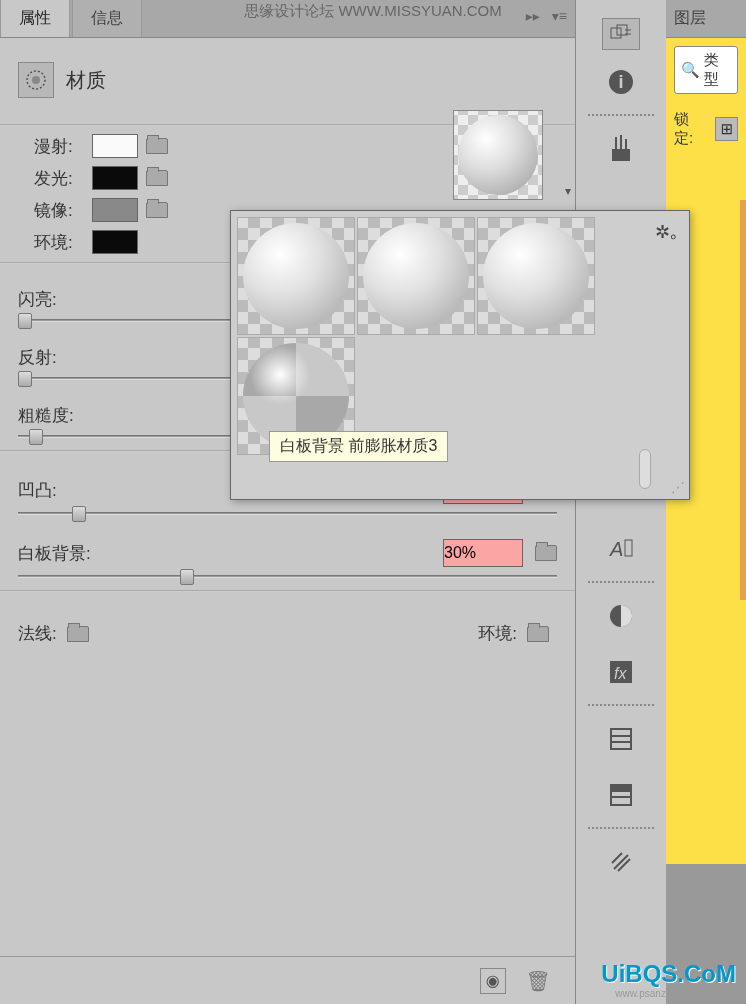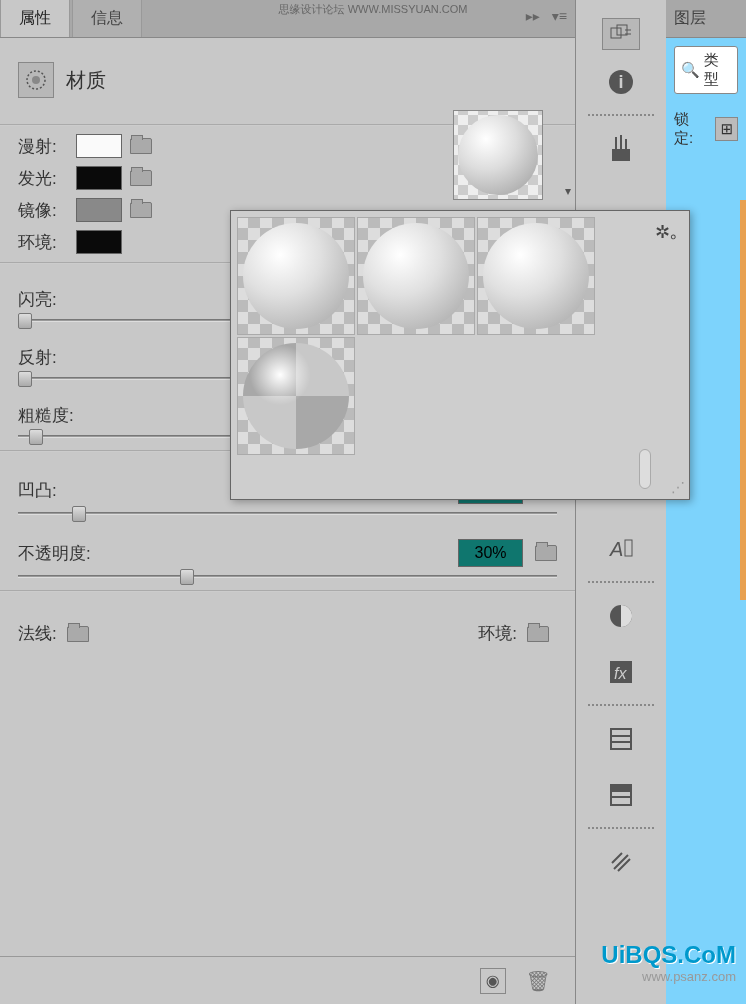--- a/index.html
+++ b/index.html
@@ -1,57 +1,57 @@
 <!DOCTYPE html>
 <html><head>
 <meta charset="utf-8">
 <style>
 * { box-sizing: border-box; margin: 0; padding: 0; font-family: "Microsoft YaHei", sans-serif; }
 body { background: #999; width: 746px; height: 1004px; overflow: hidden; position: relative; }
 
-.watermark-top { position: absolute; top: 2px; left: 50%; transform: translateX(-50%); color: #666; font-size: 11px; z-index: 100; }
-.watermark-br { position: absolute; bottom: 20px; right: 10px; z-index: 100; text-align: right; }
+.watermark-top { position: absolute; top: 2px; left: 50%; transform: translateX(-50%); color: #666; font-size: 15px; z-index: 100; }
+.watermark-br { position: absolute; bottom: 5px; right: 10px; z-index: 100; }
 .watermark-br .logo { font-size: 24px; font-weight: bold; color: #0099cc; text-shadow: 1px 1px 0 #fff; }
-.watermark-br .url { font-size: 13px; color: #999; }
+.watermark-br .url { font-size: 10px; color: #999; margin-left: 14px; }
 
 .main-panel { position: absolute; left: 0; top: 0; width: 576px; height: 1004px; background: #c8c8c8; border-right: 1px solid #888; }
 .side-panel { position: absolute; left: 576px; top: 0; width: 90px; height: 1004px; background: #c8c8c8; }
-.layer-panel { position: absolute; left: 666px; top: 0; width: 80px; height: 1004px; background: #7dd3fc; }
+.layer-panel { position: absolute; left: 666px; top: 0; width: 80px; height: 864px; background: #fde047; }
 
 
 .tab-bar { display: flex; height: 38px; background: #a8a8a8; border-bottom: 1px solid #888; align-items: flex-end; position: relative; }
 .tab { padding: 8px 18px; font-size: 16px; color: #444; cursor: pointer; background: #b0b0b0; border: 1px solid #999; border-bottom: none; margin-right: 2px; }
 .tab.active { background: #c8c8c8; color: #222; }
 .tab-icons { position: absolute; right: 8px; top: 8px; display: flex; gap: 12px; color: #666; font-size: 14px; }
 
 .panel-body { padding: 12px 18px; }
 .panel-header { display: flex; align-items: center; gap: 12px; padding: 12px 0 18px 0; }
 .panel-header .icon-box { width: 36px; height: 36px; background: #b8b8b8; border: 1px solid #888; display: flex; align-items: center; justify-content: center; }
 .panel-header .title { font-size: 20px; color: #333; }
 
 .divider { height: 2px; background: linear-gradient(#999, #ddd); margin: 8px -18px; }
 
-.color-row { display: flex; align-items: center; gap: 8px; margin: 8px 0; }
+.color-row { display: flex; align-items: center; gap: 8px; margin: 8px 16px; }
 .color-row .label { width: 50px; font-size: 17px; color: #333; }
 .color-swatch { width: 46px; height: 24px; border: 1px solid #666; }
 .folder-icon { width: 22px; height: 16px; background: #aaa; border: 1px solid #777; border-radius: 2px 2px 0 0; position: relative; cursor: pointer; }
 .folder-icon::before { content: ''; position: absolute; top: -4px; left: 0; width: 10px; height: 4px; background: #aaa; border: 1px solid #777; border-bottom: none; }
 
 .thumb-preview { position: absolute; right: 18px; top: 110px; width: 104px; height: 90px; }
 .thumb-ball { width: 90px; height: 90px; background: repeating-conic-gradient(#ccc 0% 25%, #eee 0% 50%) 50% / 20px 20px; position: relative; border: 1px solid #888; }
 .thumb-ball::after { content: ''; position: absolute; inset: 4px; border-radius: 50%; background: radial-gradient(circle at 35% 30%, #fff, #ddd 40%, #bbb 70%, #999); }
 .thumb-arrow { position: absolute; right: -14px; bottom: 2px; font-size: 12px; color: #555; }
 
 .slider-row { margin: 24px 0 12px 0; }
 .slider-row .s-label { font-size: 17px; color: #333; margin-bottom: 6px; display: block; }
 .slider-with-input { display: flex; align-items: center; gap: 12px; }
 .slider-with-input .s-label { margin: 0; flex: 0 0 90px; }
 .slider-track { height: 3px; background: #999; border-top: 1px solid #777; border-bottom: 1px solid #ddd; position: relative; margin: 8px 0; flex: 1; }
 .slider-thumb { position: absolute; top: -7px; width: 14px; height: 16px; background: linear-gradient(#ddd, #aaa); border: 1px solid #777; border-radius: 2px; }
-.val-input { width: 65px; height: 28px; background: #0f766e; border: 1px solid #666; text-align: center; font-size: 16px; }
+.val-input { width: 80px; height: 28px; background: #fca5a5; border: 1px solid #666; font-size: 16px; }
 
 .bottom-row { display: flex; align-items: center; justify-content: space-between; margin-top: 30px; padding-right: 8px; }
 .bottom-label { display: flex; align-items: center; gap: 10px; font-size: 17px; color: #333; }
 
 .panel-footer { position: absolute; bottom: 0; left: 0; right: 0; height: 48px; border-top: 1px solid #999; display: flex; justify-content: flex-end; align-items: center; gap: 20px; padding-right: 24px; }
 .footer-btn { width: 26px; height: 26px; border: 1px solid #888; display: flex; align-items: center; justify-content: center; font-size: 16px; color: #555; }
 
 
 .popup { position: absolute; left: 230px; top: 210px; width: 460px; height: 290px; background: #cecece; border: 1px solid #666; box-shadow: 2px 2px 8px rgba(0,0,0,0.3); z-index: 50; }
 .popup-grid { display: flex; flex-wrap: wrap; padding: 6px; gap: 2px; width: 380px; }
@@ -165,21 +165,21 @@
         <input class="val-input" value="10%" style="">
         <div class="folder-icon"></div>
       </div>
       <div class="slider-track">
           <div class="slider-thumb" style="left:10%"></div>
         </div>
     </div>
 
     <div class="slider-row">
       <div class="slider-with-input">
-        <span class="s-label">不透明度:</span>
+        <span class="s-label">白板背景:</span>
         <div style="flex:1"></div>
         <input class="val-input" value="30%" style="">
         <div class="folder-icon"></div>
       </div>
       <div class="slider-track">
           <div class="slider-thumb" style="left:30%"></div>
         </div>
     </div>
 
 
@@ -204,20 +204,21 @@
 </div>
 
 <div class="popup">
   <div class="popup-gear">✲｡</div>
   <div class="popup-grid">
     <div class="popup-ball"></div>
     <div class="popup-ball"></div>
     <div class="popup-ball"></div>
     <div class="popup-ball checker"></div>
   </div>
+  <div class="tooltip">白板背景 前膨胀材质3</div>
   <div class="popup-scroll"></div>
   <div class="popup-resize">⋰</div>
 </div>
 
 <div class="side-panel">
   <div class="side-panel-inner">
     <div class="side-icon boxed">
       <svg width="24" height="20">
           <rect x="2" y="4" width="10" height="10" fill="none" stroke="#555"></rect>
           <rect x="8" y="1" width="10" height="10" fill="none" stroke="#555"></rect>

